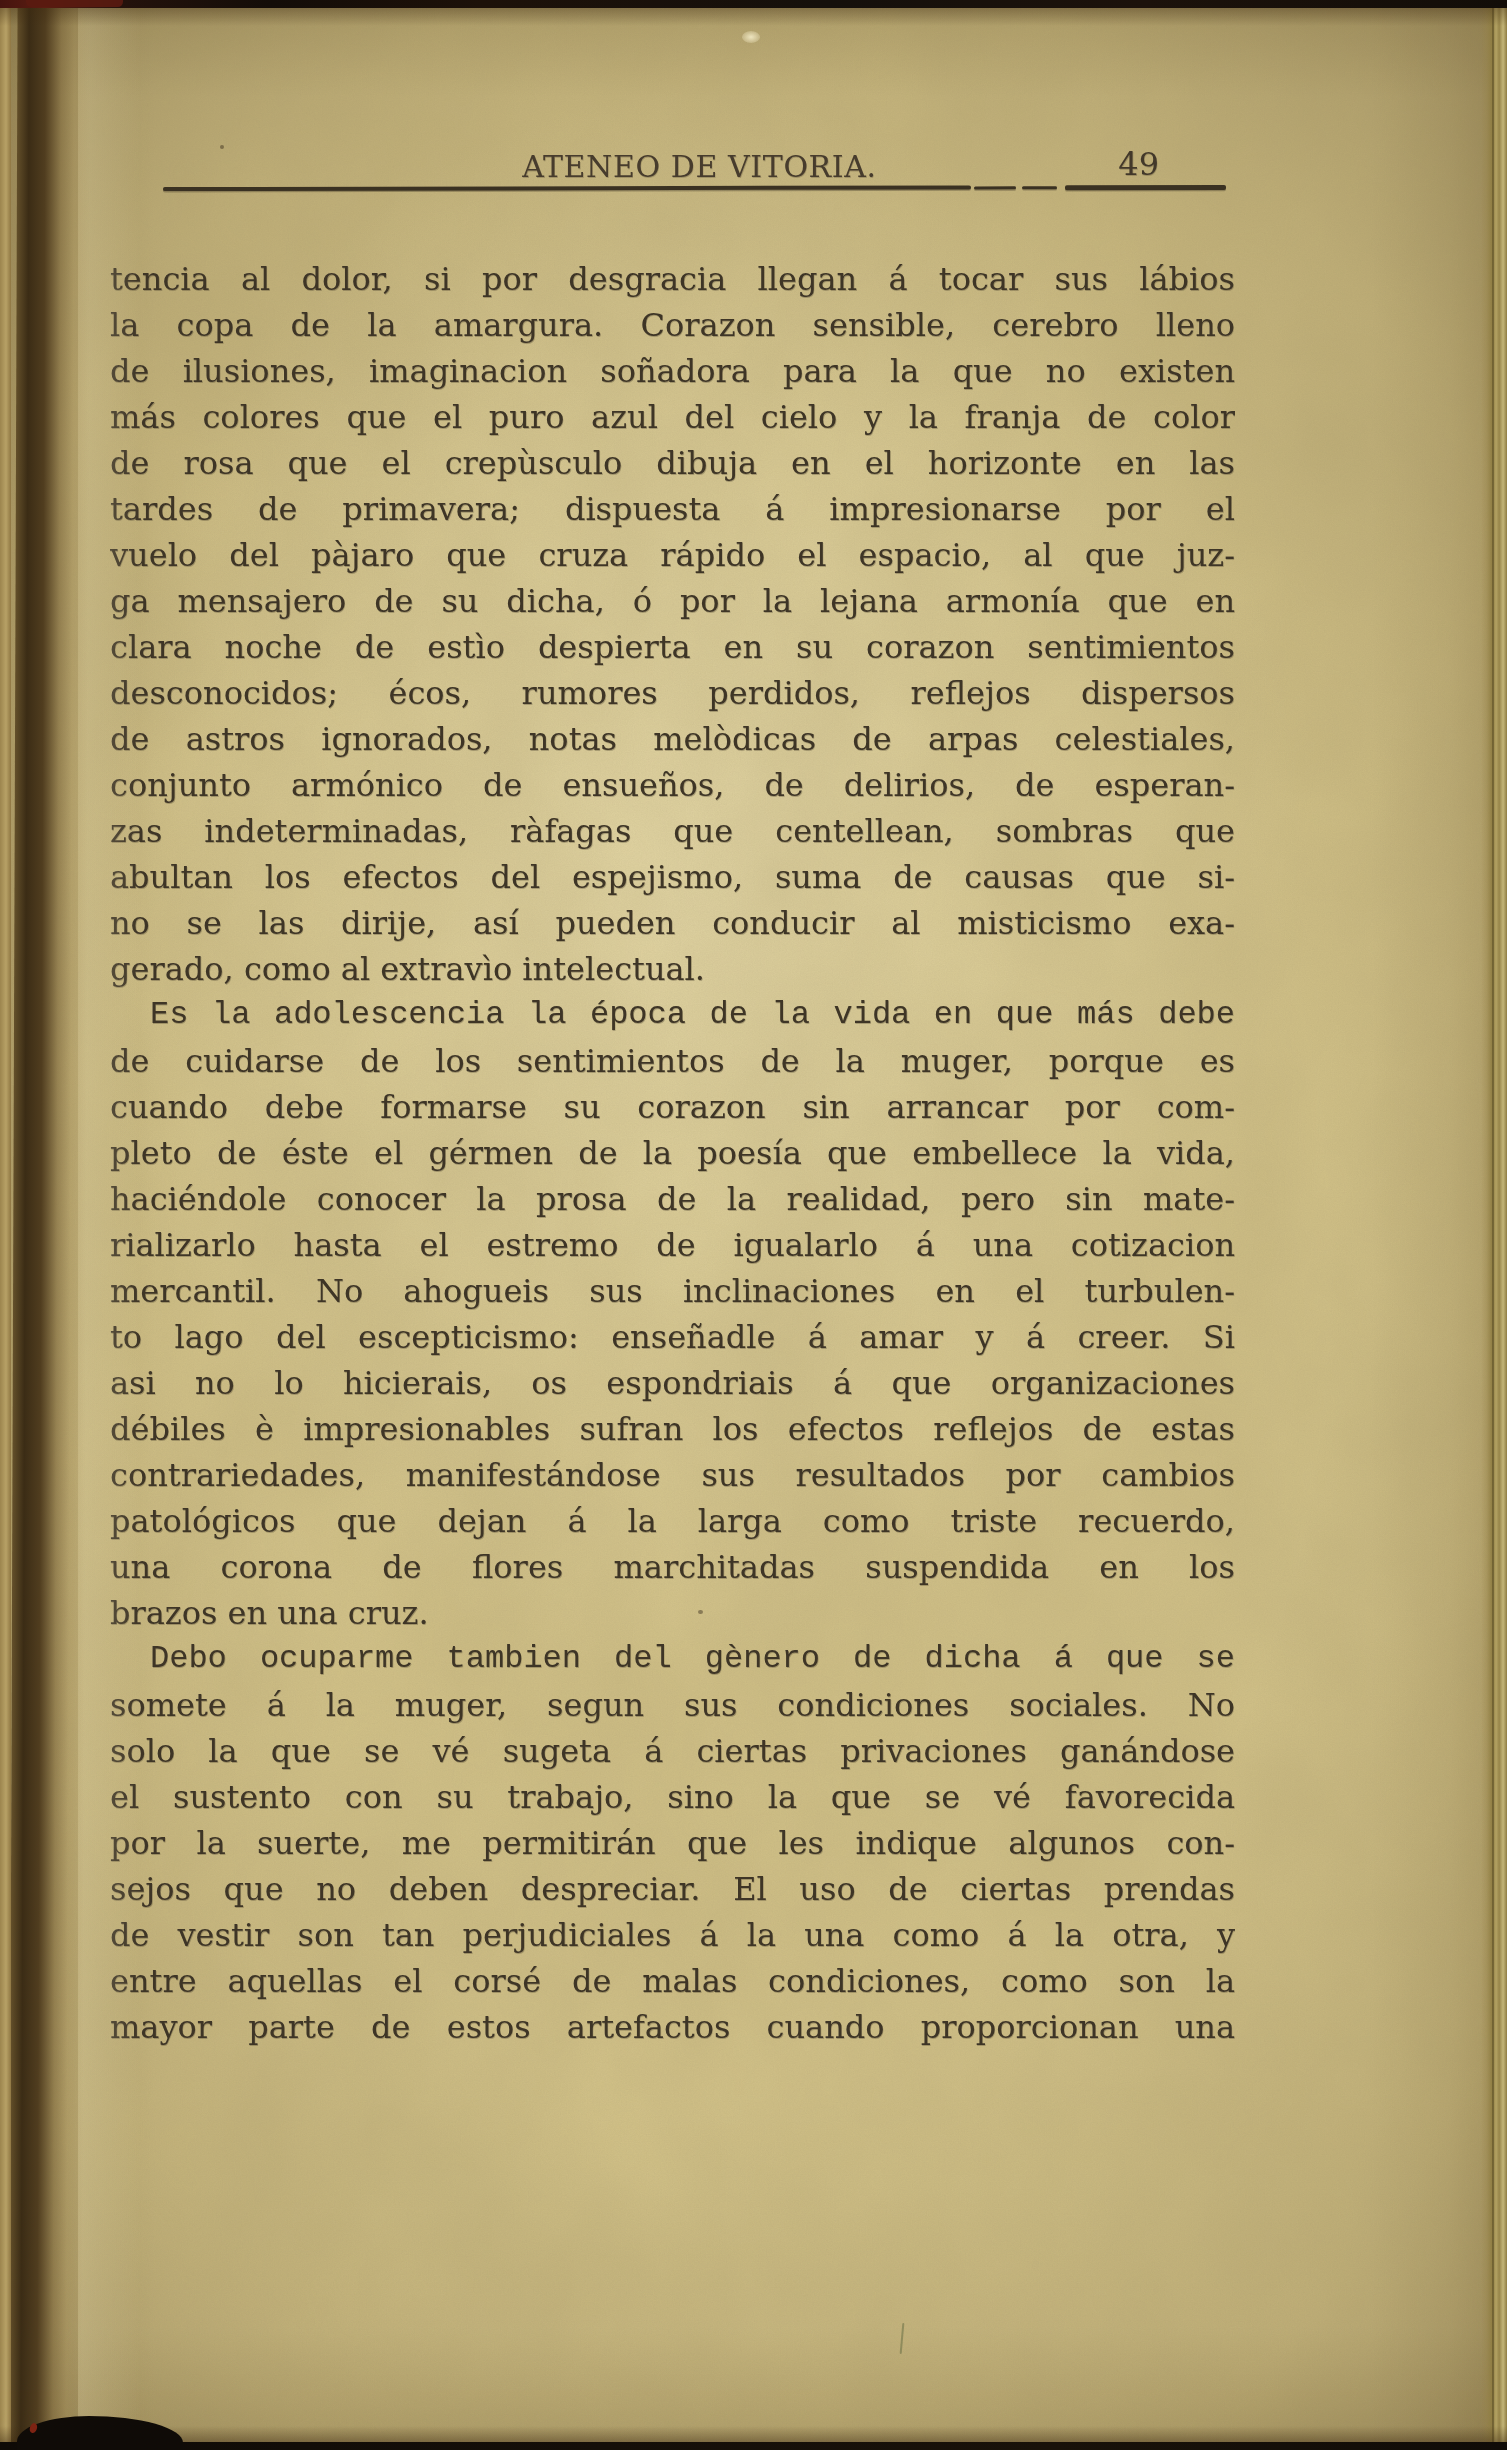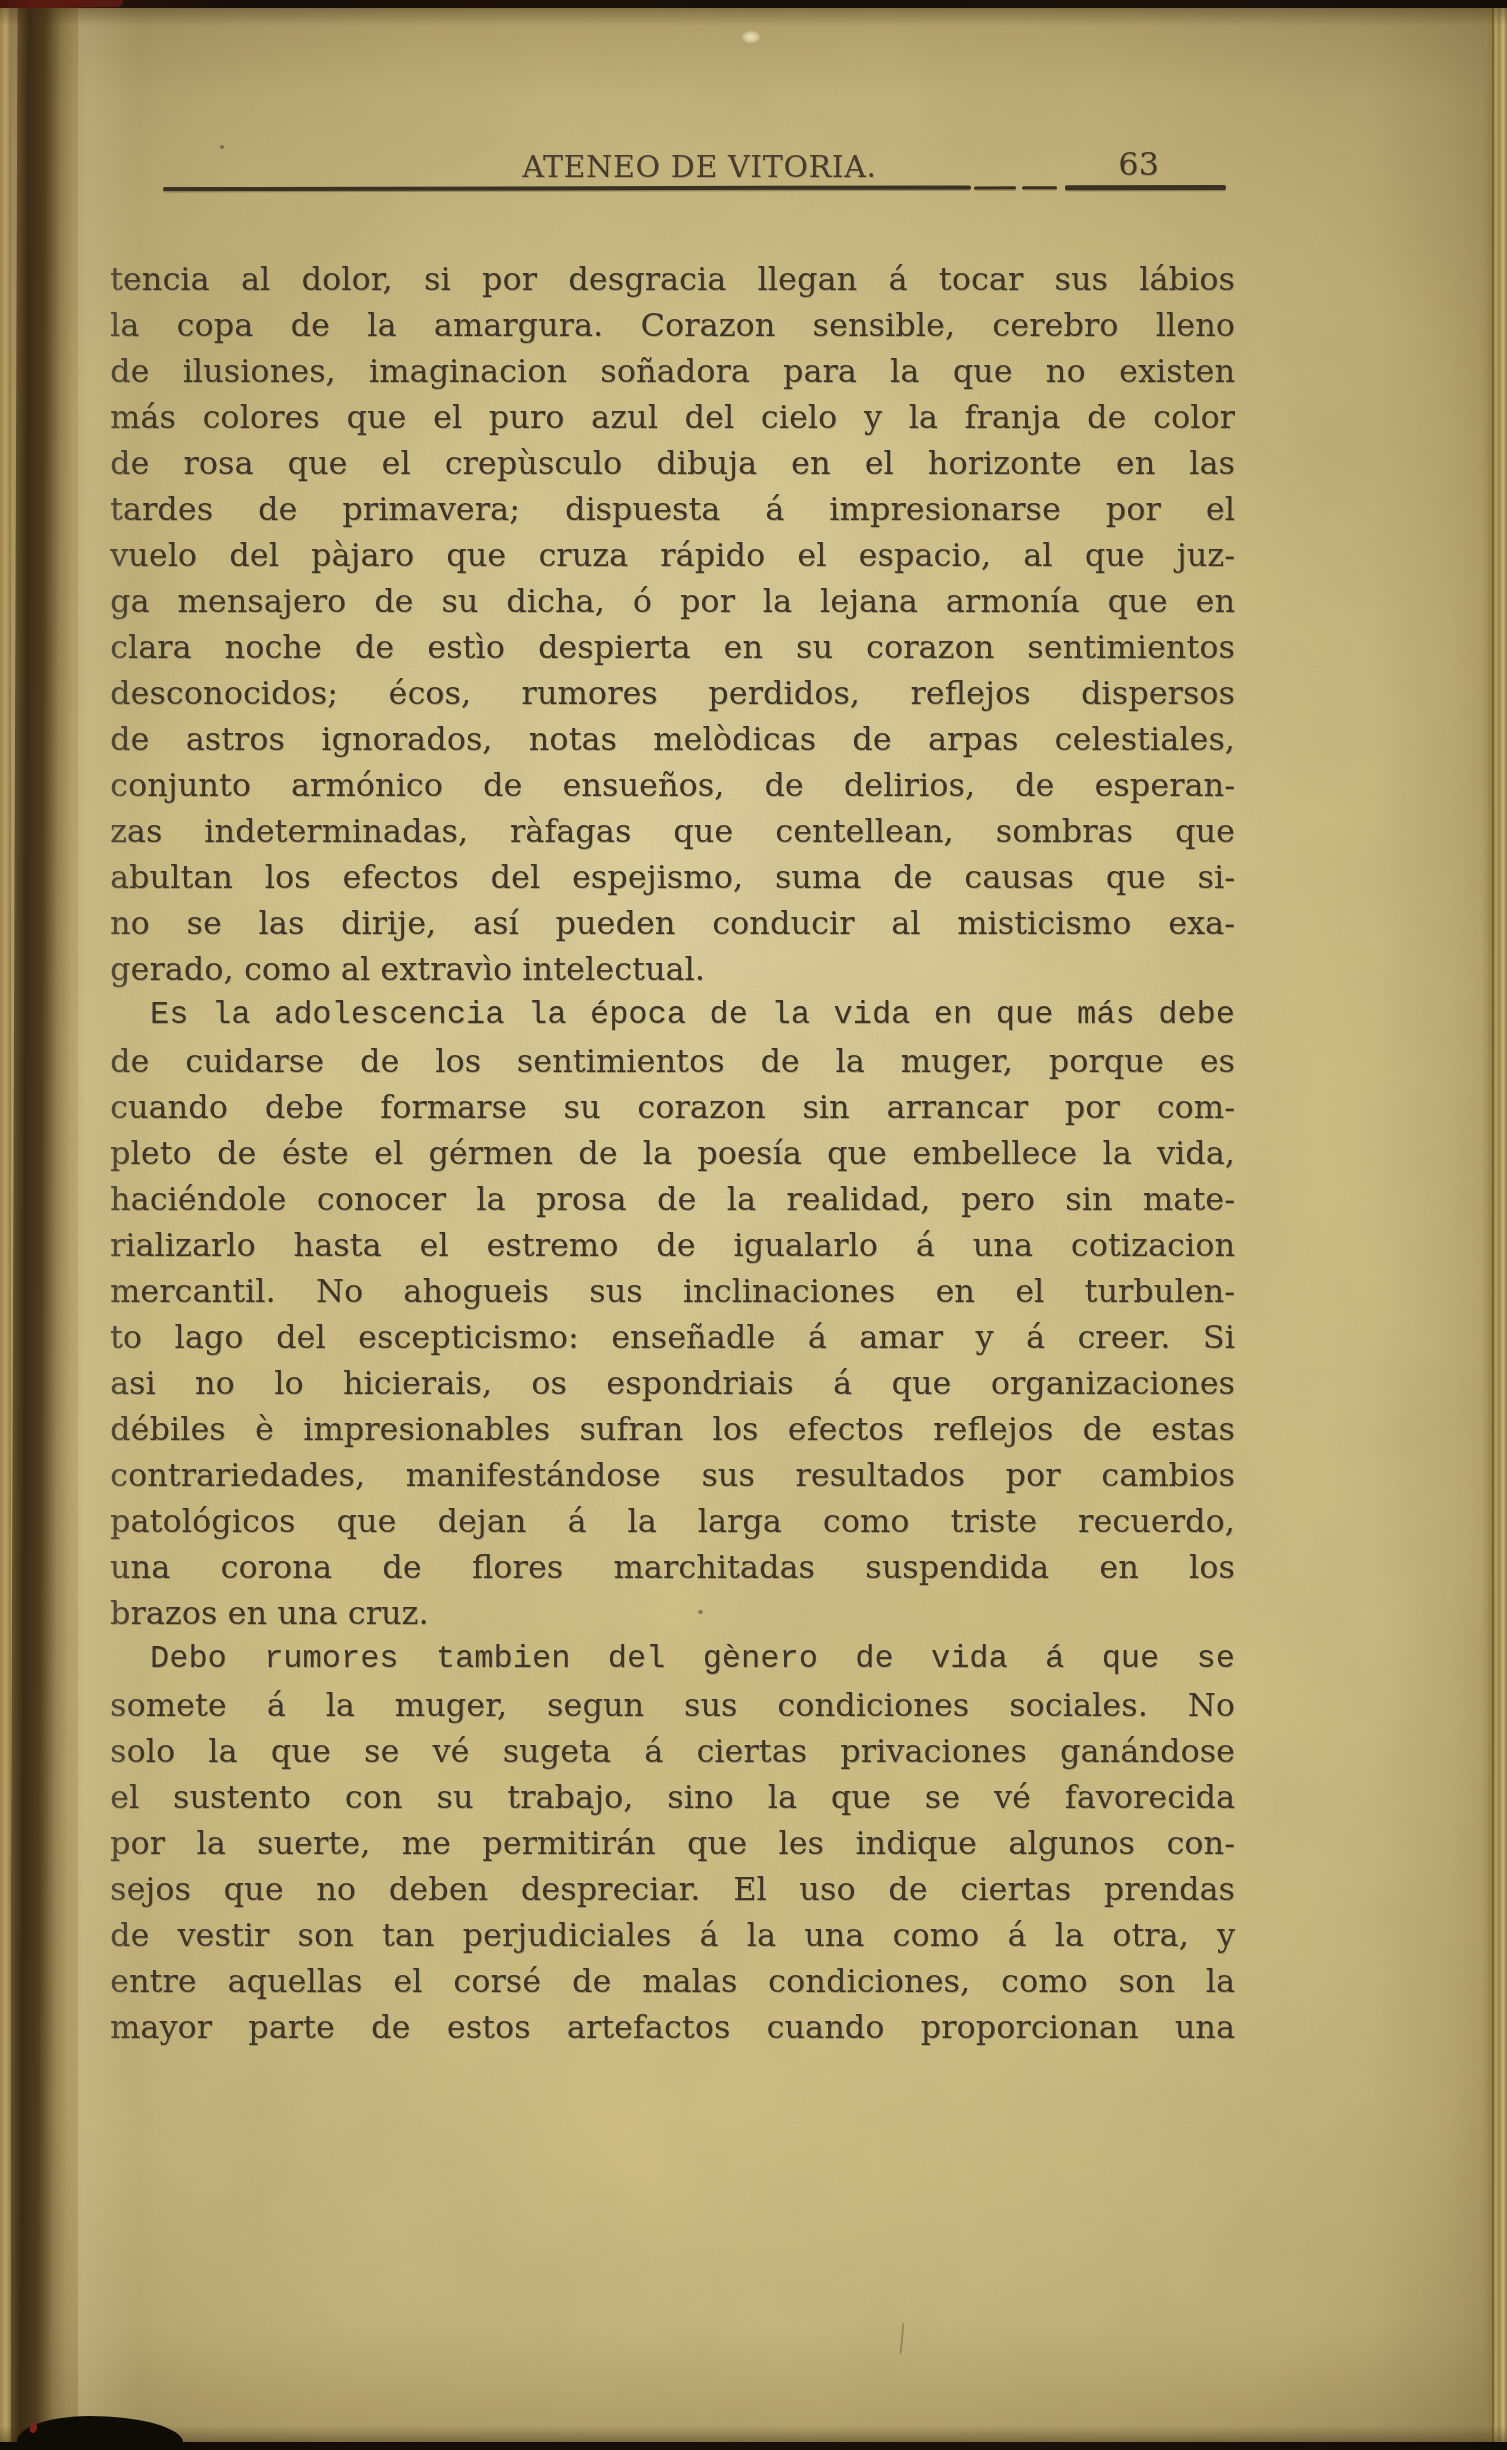--- a/index.html
+++ b/index.html
@@ -96,21 +96,21 @@
         <feTurbulence type="fractalNoise" baseFrequency="0.55" numOctaves="2" seed="11" result="n2"></feTurbulence>
         <feColorMatrix in="n2" type="matrix" values="0 0 0 0 0.25  0 0 0 0 0.20  0 0 0 0 0.10  0.4 0.4 0.4 0 -0.42"></feColorMatrix>
       </filter>
     </defs>
     <rect x="0" y="0" width="2328" height="3784" filter="url(#mottle)" opacity="0.30"></rect>
     <rect x="0" y="0" width="2328" height="3784" filter="url(#fine)" opacity="0.16"></rect>
   </svg>
 
   <div class="header">
     <div class="header-title">ATENEO DE VITORIA.</div>
-    <div class="page-number">63</div>
+    <div class="page-number">49</div>
   </div>
 
   <div class="rule">
     <span class="seg s1"></span>
     <span class="seg s2"></span>
     <span class="seg s3"></span>
     <span class="seg s4"></span>
   </div>
 
   <div class="textblock">
@@ -137,21 +137,21 @@
       <div class="line j">haciéndole conocer la prosa de la realidad, pero sin mate-</div>
       <div class="line j">rializarlo hasta el estremo de igualarlo á una cotizacion</div>
       <div class="line j">mercantil. No ahogueis sus inclinaciones en el turbulen-</div>
       <div class="line j">to lago del escepticismo: enseñadle á amar y á creer. Si</div>
       <div class="line j">asi no lo hicierais, os espondriais á que organizaciones</div>
       <div class="line j">débiles è impresionables sufran los efectos reflejos de estas</div>
       <div class="line j">contrariedades, manifestándose sus resultados por cambios</div>
       <div class="line j">patológicos que dejan á la larga como triste recuerdo,</div>
       <div class="line j">una corona de flores marchitadas suspendida en los</div>
       <div class="line">brazos en una cruz.</div>
-      <div class="line j ind">Debo rumores tambien del gènero de vida á que se</div>
+      <div class="line j ind">Debo ocuparme tambien del gènero de dicha á que se</div>
       <div class="line j">somete á la muger, segun sus condiciones sociales. No</div>
       <div class="line j">solo la que se vé sugeta á ciertas privaciones ganándose</div>
       <div class="line j">el sustento con su trabajo, sino la que se vé favorecida</div>
       <div class="line j">por la suerte, me permitirán que les indique algunos con-</div>
       <div class="line j">sejos que no deben despreciar. El uso de ciertas prendas</div>
       <div class="line j">de vestir son tan perjudiciales á la una como á la otra, y</div>
       <div class="line j">entre aquellas el corsé de malas condiciones, como son la</div>
       <div class="line j">mayor parte de estos artefactos cuando proporcionan una</div>
     </div>
 

